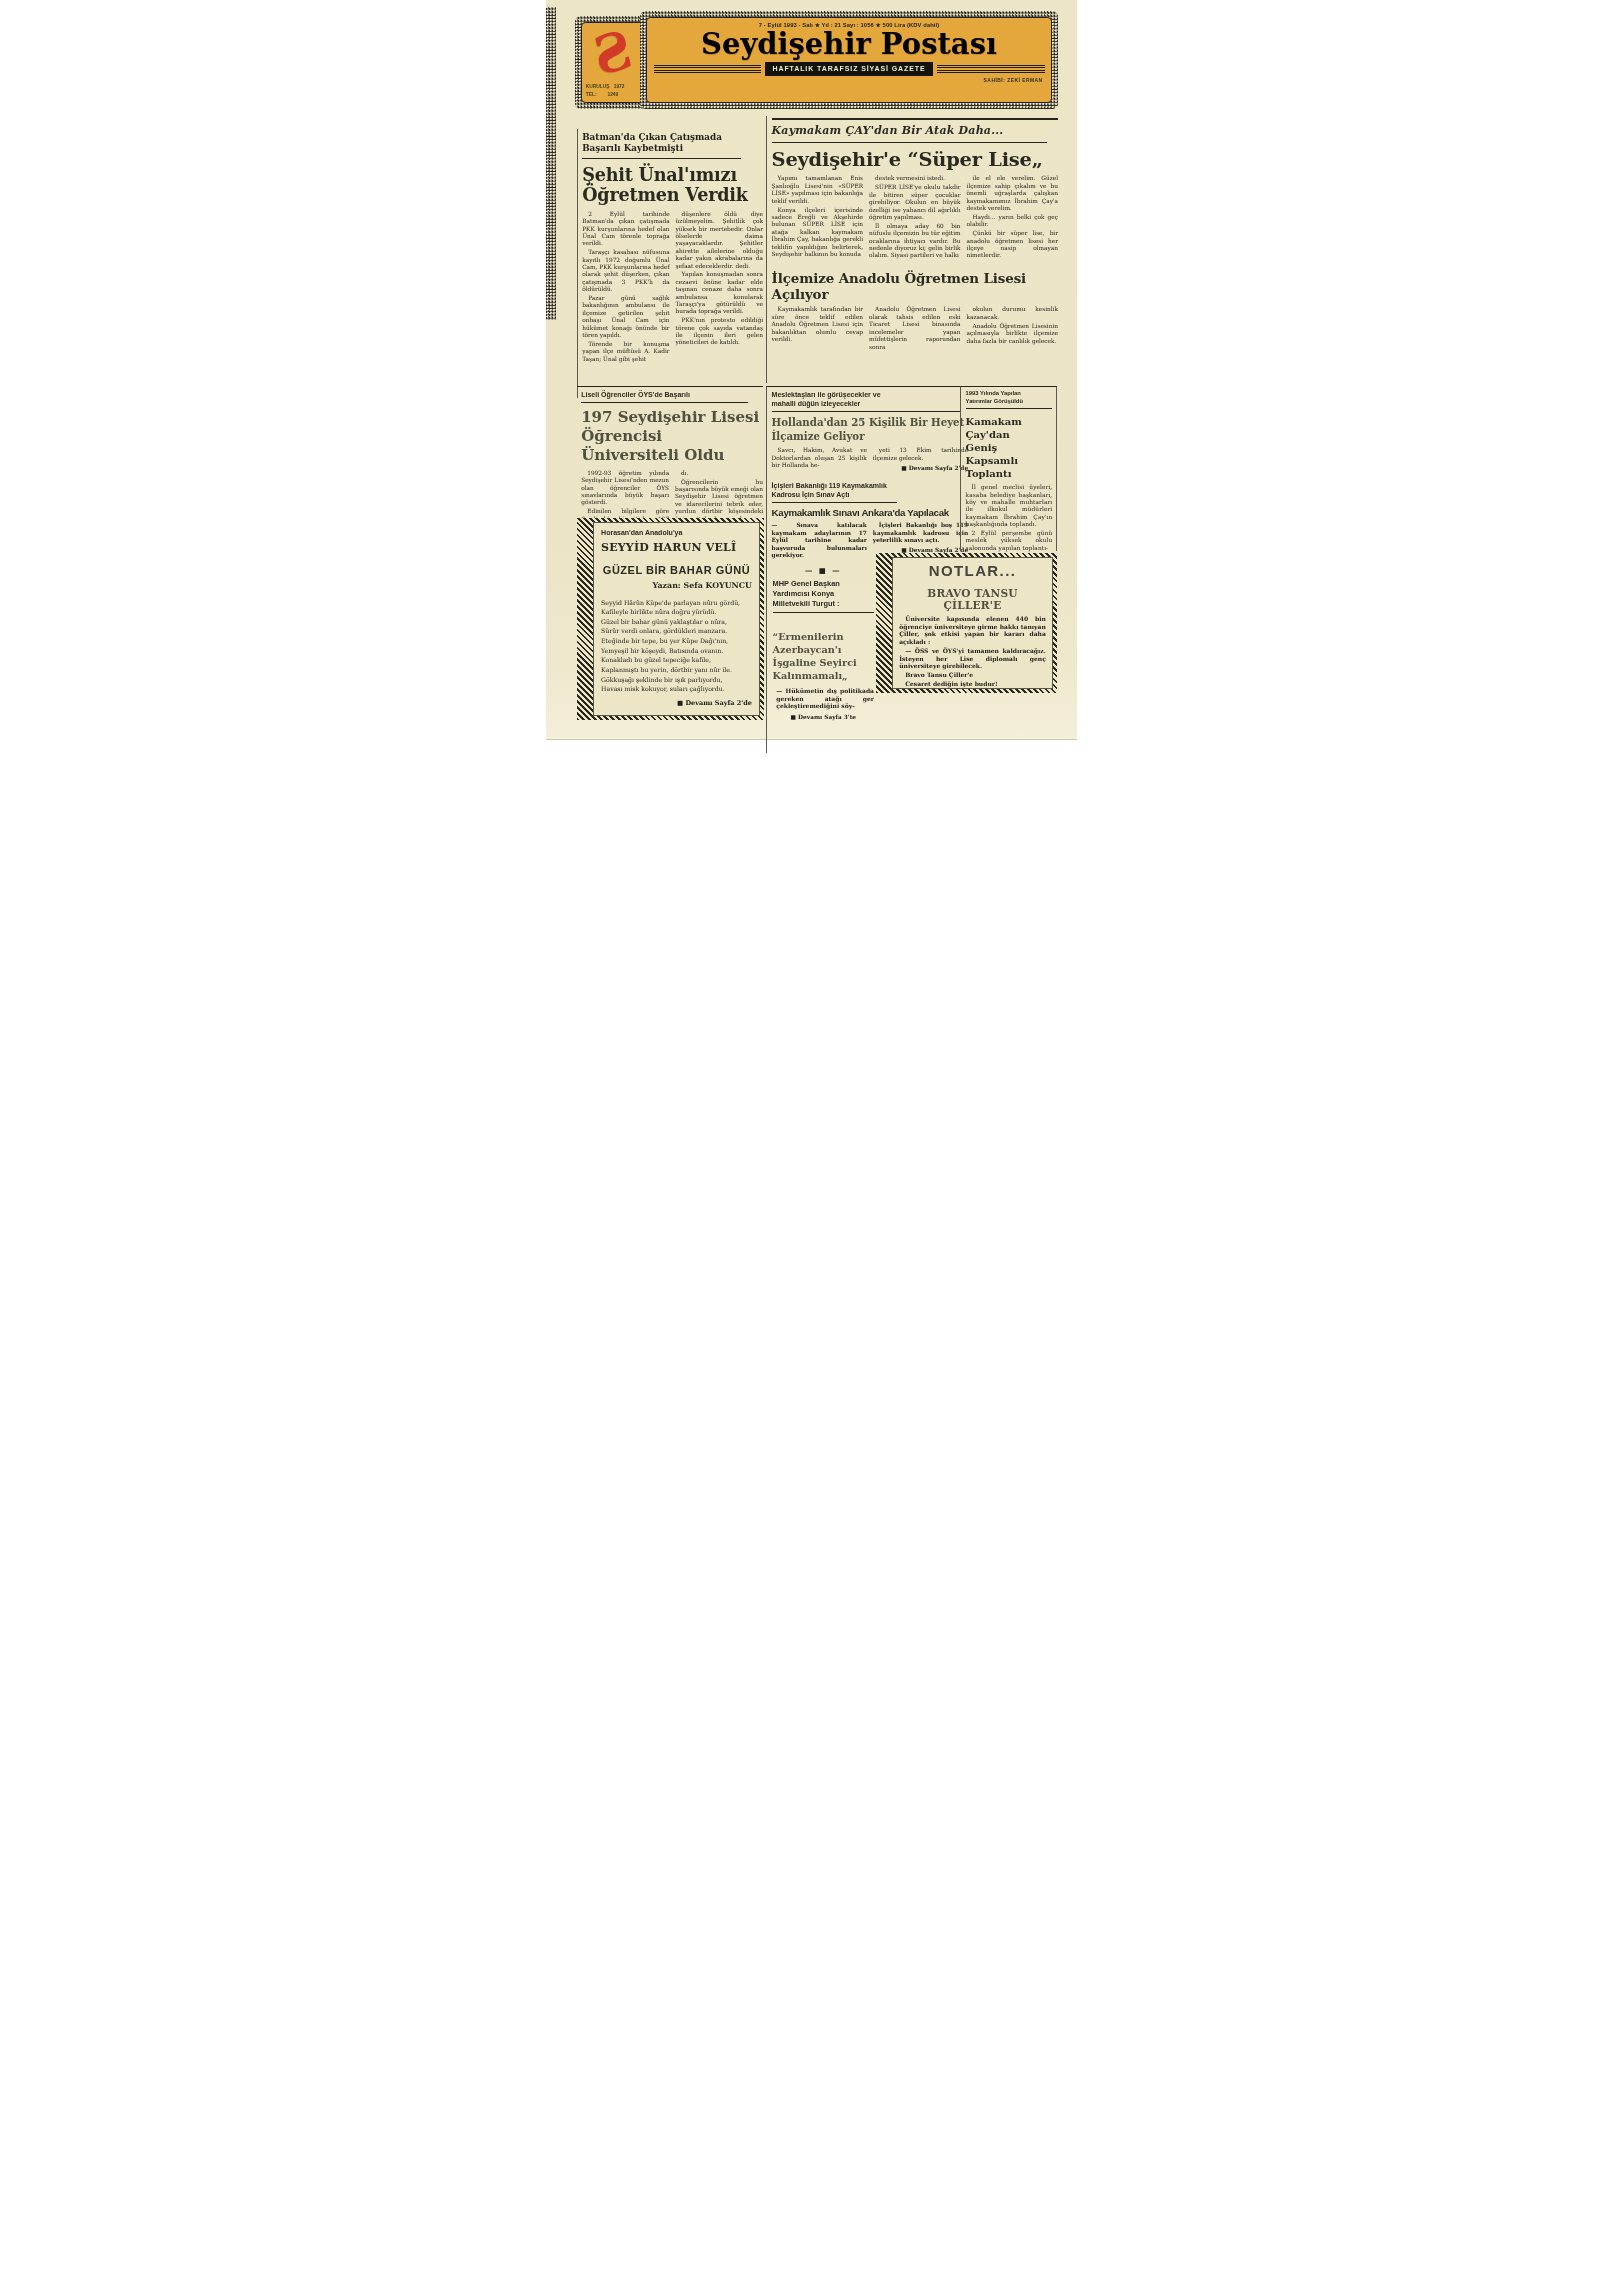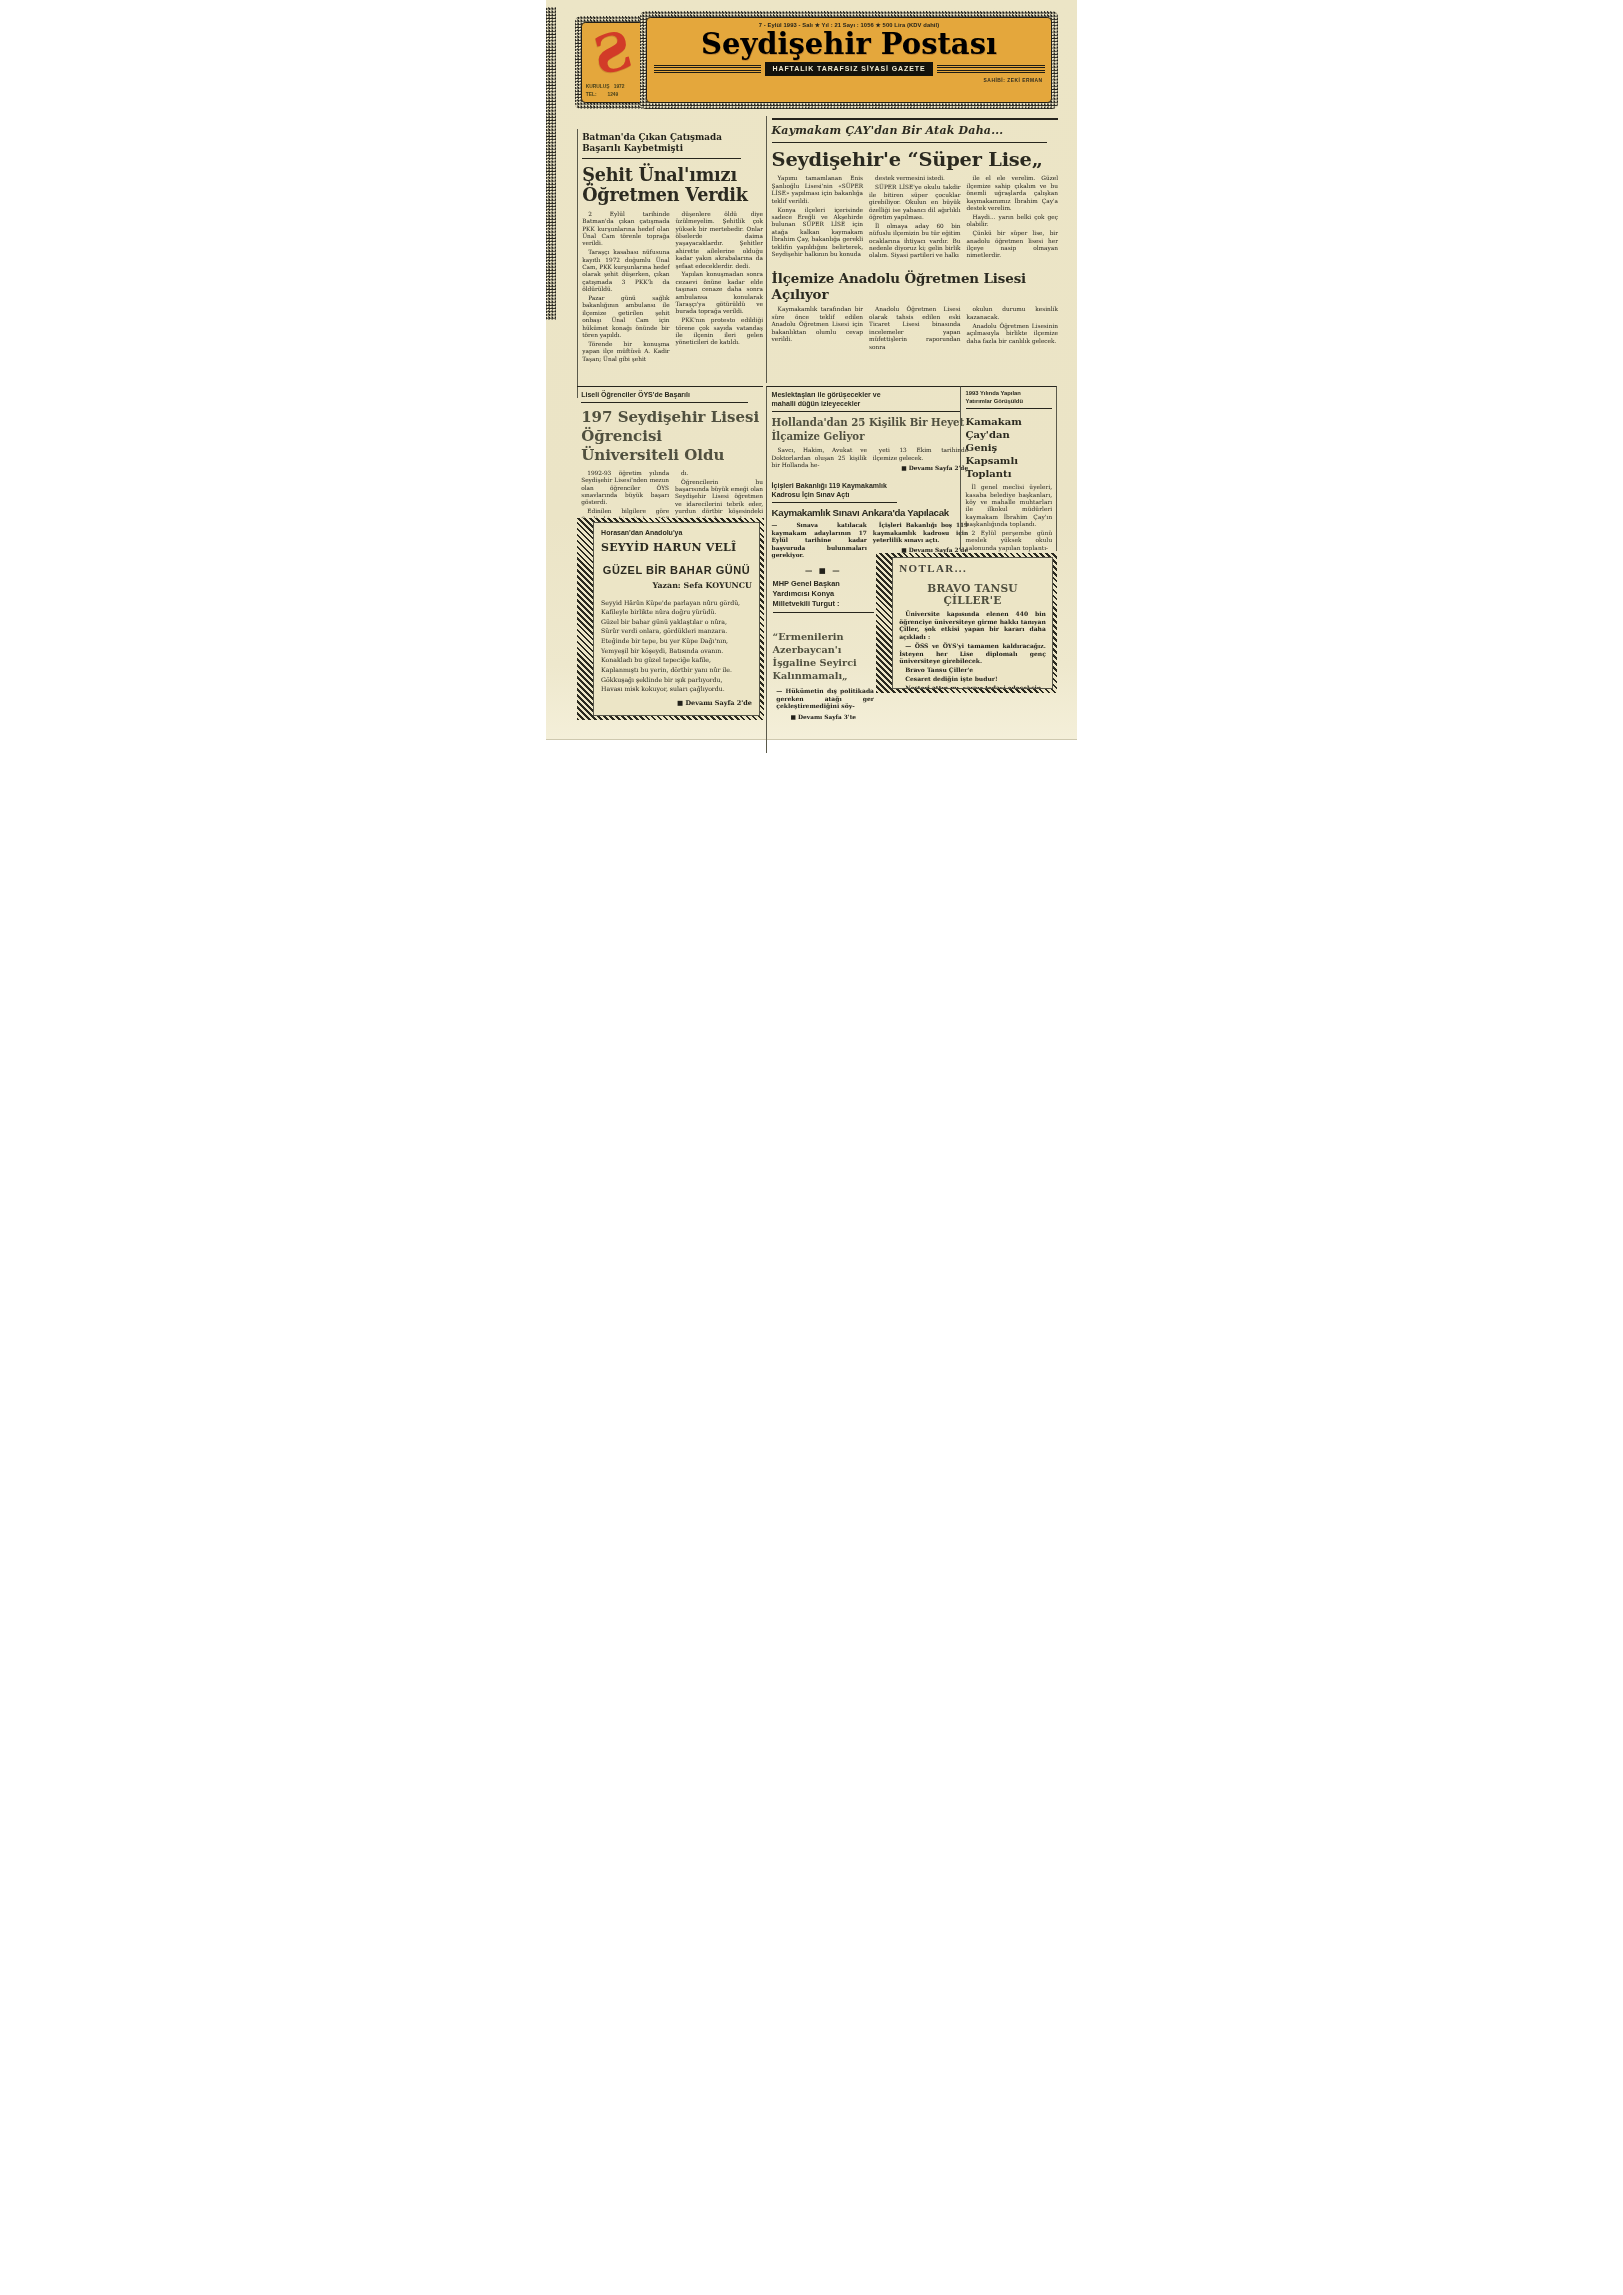--- a/index.html
+++ b/index.html
@@ -275,21 +275,21 @@
       <div>Azerbaycan'ı</div>
       <div>İşgaline Seyirci</div>
       <div>Kalınmamalı„</div>
     </div>
     <div class="bodytext" style="font-weight:bold;font-size:6px;line-height:7.9px;margin-top:4.6px;text-align:justify;padding-left:3.7px;">— Hükümetin dış politikada gereken atağı ger çekleştiremediğini söy-</div>
     <div class="more" style="margin-top:3.7px;text-align:center;">■ Devamı Sayfa 3'te</div>
   </div>
 
   <div class="block zigzag" style="left:335px;top:553px;width:181px;height:140px;">
     <div class="zigzag-inner" style="padding:4.6px 6.5px;">
-      <div class="headline" style="font-family:Liberation Serif, serif;font-size:11px;letter-spacing:1.4px;color:#45443a;">NOTLAR...</div>
+      <div class="headline" style="font-family:Liberation Sans, sans-serif;font-size:15px;letter-spacing:1.4px;color:#45443a;text-align:center;">NOTLAR...</div>
       <div class="rule3" style="width:58%;margin-top:1.4px;"></div>
       <div class="headline olive" style="font-size:10.6px;text-align:center;margin-top:4.6px;letter-spacing:0.2px;">BRAVO TANSU ÇİLLER'E</div>
       <div class="bodytext" style="font-weight:bold;font-size:6px;line-height:7.6px;margin-top:4.6px;">
           <p class="para">Üniversite kapısında elenen 440 bin öğrenciye üniversiteye girme hakkı tanıyan Çiller, şok etkisi yapan bir kararı daha açıkladı :</p>
           <p class="para">— ÖSS ve ÖYS'yi tamamen kaldıracağız. İsteyen her Lise diplomalı genç üniversiteye girebilecek.</p>
           <p class="para">Bravo Tansu Çiller'e</p>
           <p class="para">Cesaret dediğin işte budur!</p>
           <p class="para">Neşteri attın mı, yarayı tedavi edeceksin.</p>
         </div>
       <div class="more" style="margin-top:2.8px;font-size:6.2px;">■ Devamı Sayfa 2'de</div>

